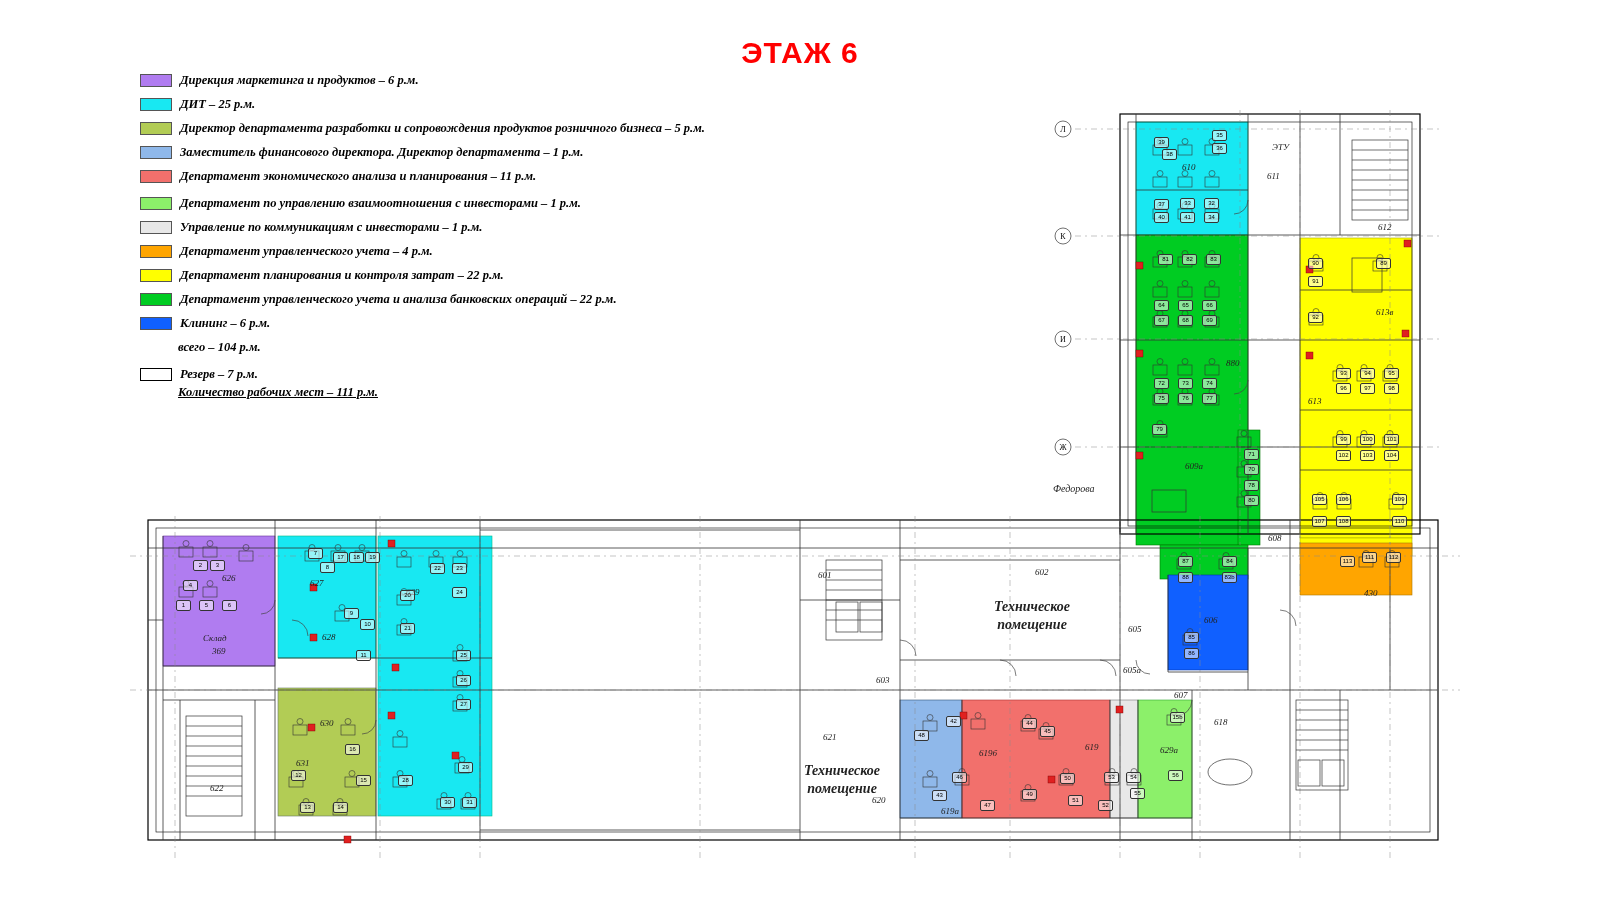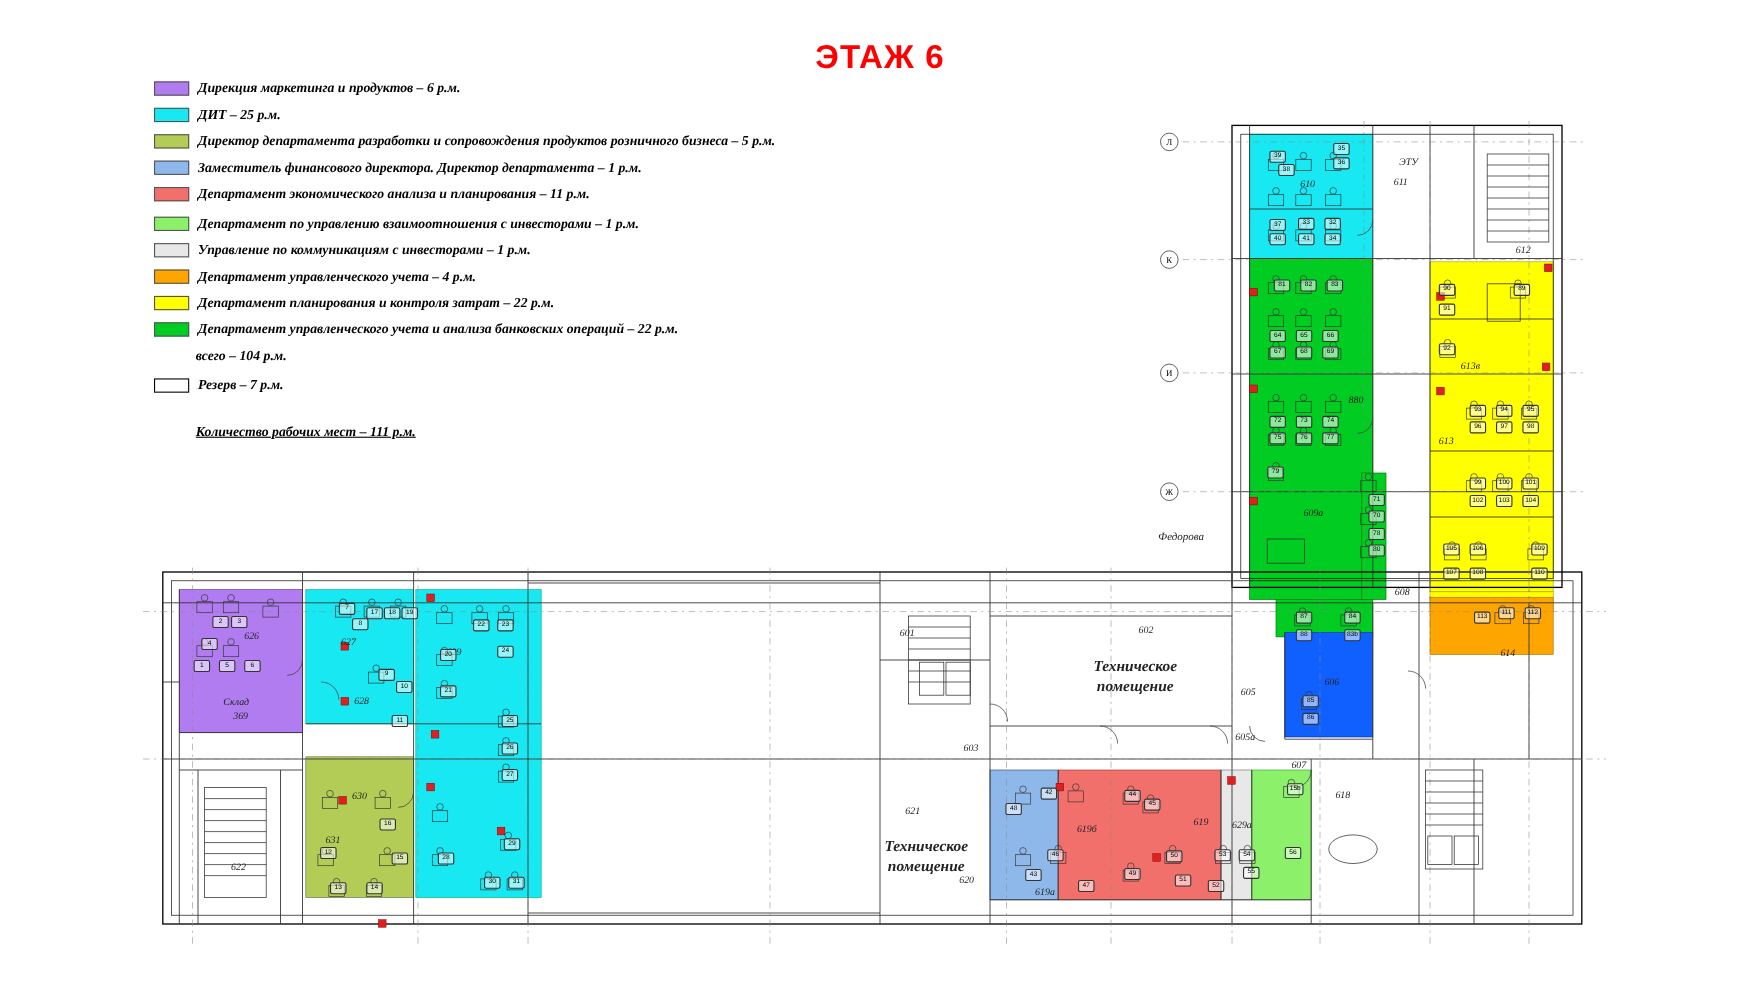--- a/index.html
+++ b/index.html
@@ -160,20 +160,24 @@
       <div class="swatch" style="background:#ffa500"></div>
       <div class="legend-label">Департамент управленческого учета – 4 р.м.</div>
     </div>
     <div class="legend-row">
       <div class="swatch" style="background:#ffff00"></div>
       <div class="legend-label">Департамент планирования и контроля затрат – 22 р.м.</div>
     </div>
     <div class="legend-row">
       <div class="swatch" style="background:#00cc22"></div>
       <div class="legend-label">Департамент управленческого учета и анализа банковских операций – 22 р.м.</div>
+    </div>
+    <div class="legend-row">
+      <div class="swatch" style="background:#1060ff"></div>
+      <div class="legend-label">Клининг – 6 р.м.</div>
     </div>
     <div class="legend-row">
       <div class="swatch blank"></div>
       <div class="legend-label">всего   – 104 р.м.</div>
     </div>
     <div class="legend-row gap">
       <div class="swatch none"></div>
       <div class="legend-label">Резерв – 7 р.м.</div>
     </div>
   </div>
@@ -466,42 +470,42 @@
       <rect x="452" y="752" width="7" height="7"></rect>
       <rect x="344" y="836" width="7" height="7"></rect>
       <rect x="960" y="712" width="7" height="7"></rect>
       <rect x="1048" y="776" width="7" height="7"></rect>
       <rect x="1116" y="706" width="7" height="7"></rect>
     </g>
   </svg>
 
   <div id="labels" style="position:absolute;left:0;top:0;width:1600px;height:900px;">
       <div class="room-label" style="left: 1272px; top: 142px;">ЭТУ</div>
-      <div class="room-label" style="left: 1267px; top: 160px;">611</div>
+      <div class="room-label" style="left: 1267px; top: 171px;">611</div>
       <div class="room-label" style="left: 1182px; top: 162px;">610</div>
       <div class="room-label" style="left: 1378px; top: 222px;">612</div>
-      <div class="room-label" style="left: 1328px; top: 307px; margin-top: 20px;">613в</div>
+      <div class="room-label" style="left: 1376px; top: 307px;">613в</div>
       <div class="room-label" style="left: 1226px; top: 358px;">880</div>
       <div class="room-label" style="left: 1308px; top: 396px;">613</div>
       <div class="room-label" style="left: 1185px; top: 461px;">609а</div>
       <div class="room-label name" style="left: 1053px; top: 483px;">Федорова</div>
       <div class="room-label" style="left: 1268px; top: 533px;">608</div>
       <div class="room-label" style="left: 818px; top: 570px;">601</div>
       <div class="room-label" style="left: 1035px; top: 567px;">602</div>
       <div class="room-label" style="left: 1128px; top: 624px;">605</div>
       <div class="room-label" style="left: 1204px; top: 615px;">606</div>
-      <div class="room-label" style="left: 1364px; top: 588px;">614</div>
+      <div class="room-label" style="left: 1364px; top: 588px;">430</div>
       <div class="room-label" style="left: 876px; top: 675px;">603</div>
       <div class="room-label" style="left: 1123px; top: 665px;">605а</div>
       <div class="room-label" style="left: 1160px; top: 690px; padding-left: 14px;">607</div>
       <div class="room-label" style="left: 1214px; top: 717px;">618</div>
       <div class="room-label" style="left: 823px; top: 732px;">621</div>
       <div class="room-label" style="left: 979px; top: 748px;">619б</div>
       <div class="room-label" style="left: 1085px; top: 742px;">619</div>
-      <div class="room-label" style="left: 1120px; top: 745px;">629а</div>
+      <div class="room-label" style="left: 1160px; top: 745px;">629а</div>
       <div class="room-label" style="left: 872px; top: 795px;">620</div>
       <div class="room-label" style="left: 941px; top: 806px;">619а</div>
       <div class="room-label" style="left: 222px; top: 573px;">626</div>
       <div class="room-label" style="left: 310px; top: 578px;">627</div>
       <div class="room-label" style="left: 322px; top: 632px;">628</div>
       <div class="room-label" style="left: 406px; top: 587px;">629</div>
       <div class="room-label" style="left: 212px; top: 646px;">369</div>
       <div class="room-label" style="left: 203px; top: 633px;">Склад</div>
       <div class="room-label" style="left: 320px; top: 718px;">630</div>
       <div class="room-label" style="left: 296px; top: 758px;">631</div>

